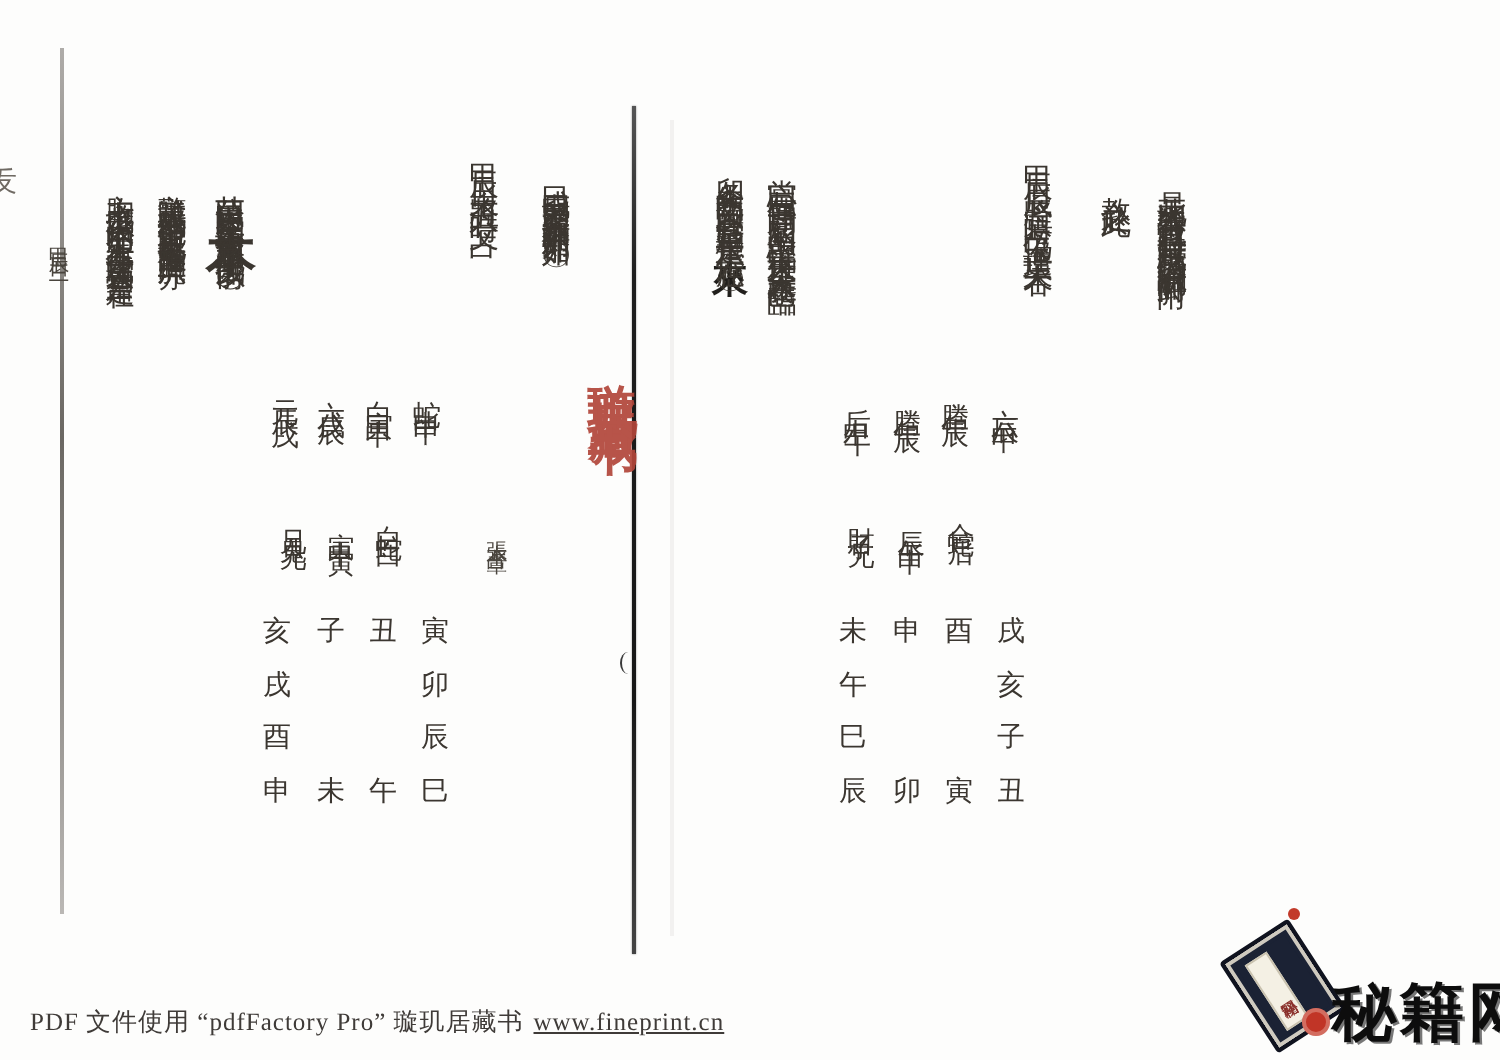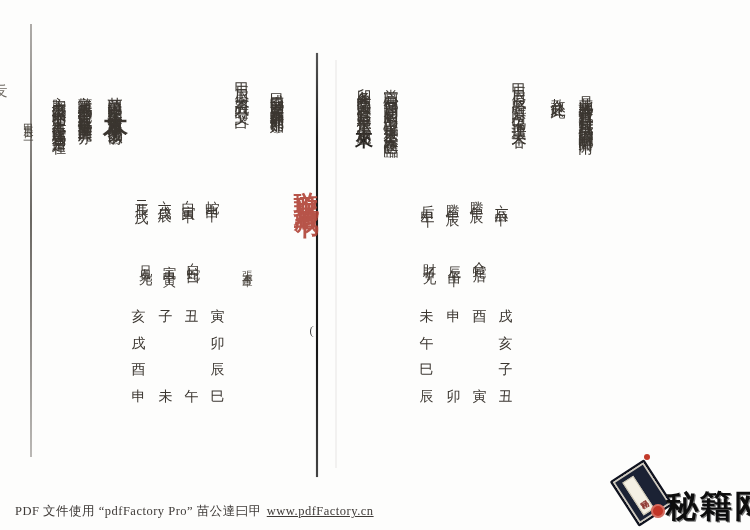--- a/index.html
+++ b/index.html
@@ -196,21 +196,21 @@
 
   <div class="vcol lp-c3">
     <span>苗公達曰甲</span><span class="emph-big">木</span><span>旳空巳為杇扐于金天魁加此子七歲以前〇</span>
   </div>
   <div class="vcol lp-c4">主驚賊或起或作不能自立富數也被申神故主胸白虎亦</div>
   <div class="vcol lp-c5">主胸七歲以後人申加卯寅上亦作白虎寅逢旬空當是在</div>
   <div class="vcol corner">甲辰日三</div>
   <div class="vcol edge-frag">叐</div>
 
   <div class="footer">
-    <span>PDF 文件使用 “pdfFactory Pro” 苗公達曰甲</span><a href="#">www.pdfFactory.cn</a>
+    <span>PDF 文件使用 “pdfFactory Pro” 璇玑居藏书</span><a href="#">www.fineprint.cn</a>
   </div>
 
   <div>
     <div class="book">
       <div class="book-label">秘籍网</div>
     </div>
     <div class="book-dot"></div>
     <div class="seal"></div>
     <div class="brand">秘籍网</div>
   </div>

